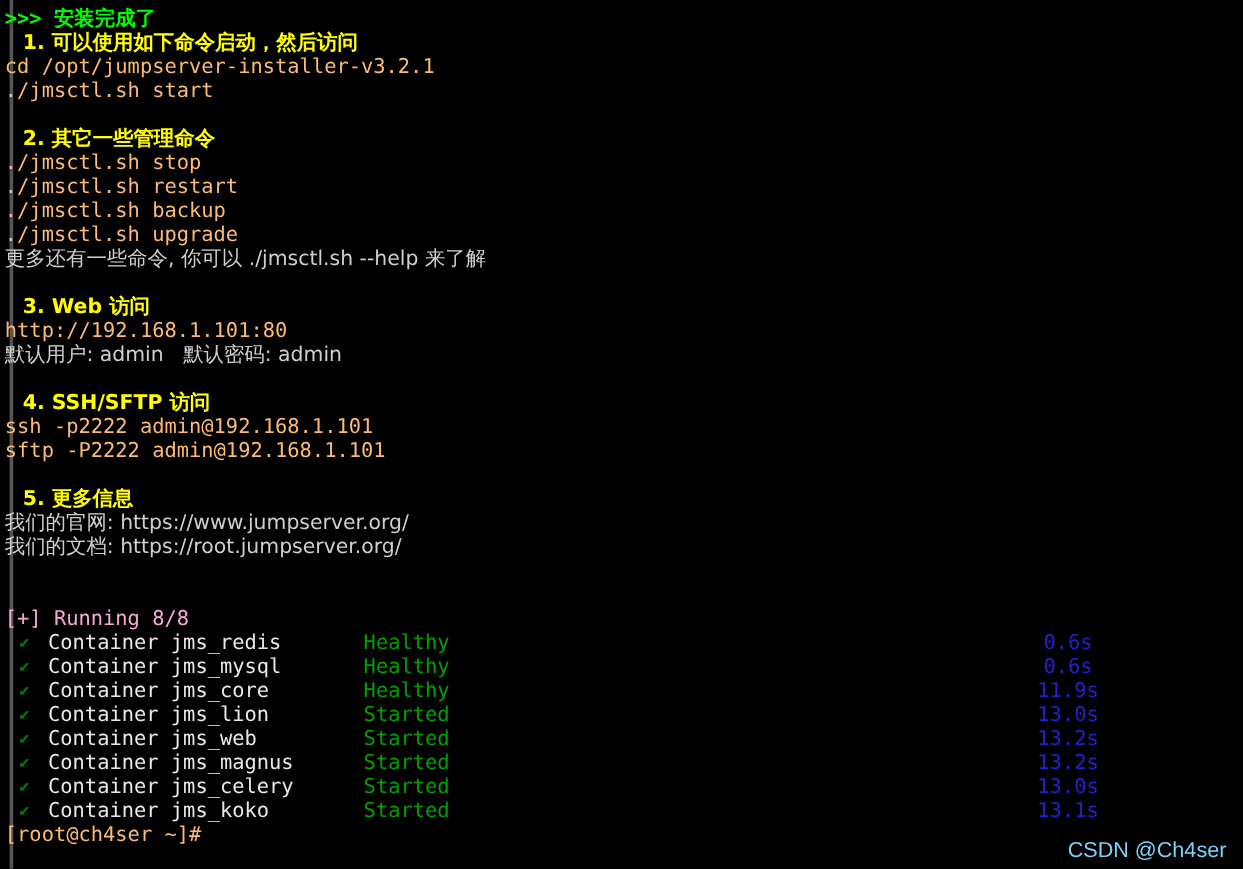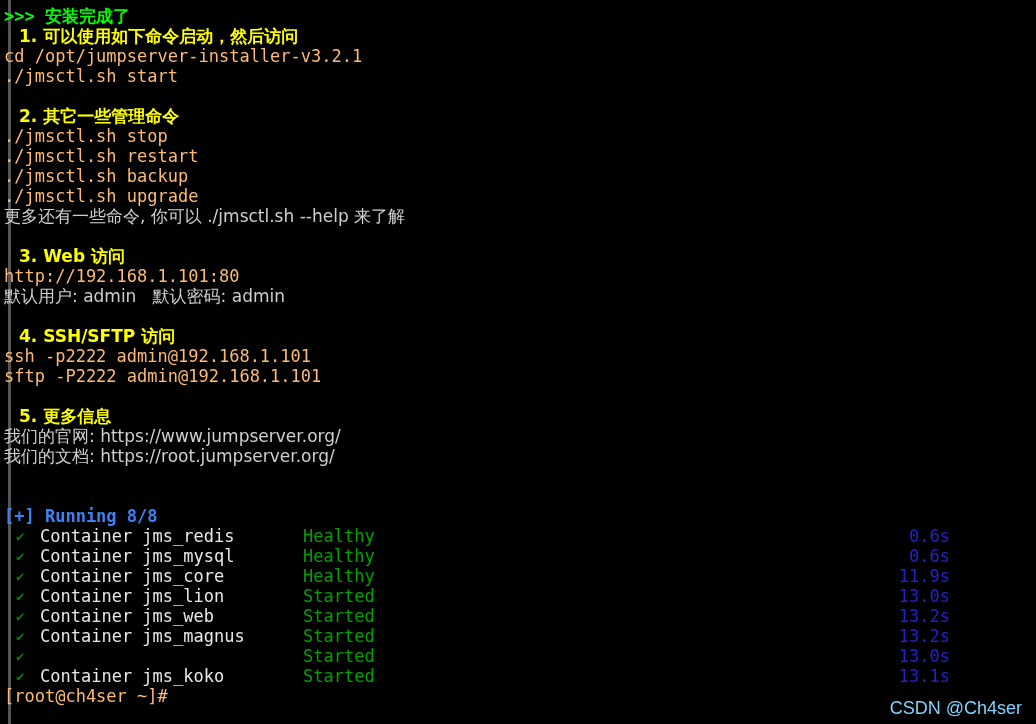--- a/index.html
+++ b/index.html
@@ -60,21 +60,21 @@
     color: #cccccc;
     letter-spacing: 0px;
   }
   .line.blank { color: transparent; }
 
   
   .c-green-bright { color: #00ff00; }
   .c-yellow       { color: #ffff00; padding-left: 19px; }
   .c-white        { color: #fdba74; }
   .c-grey         { color: #cfcfcf; }
-  .c-blue         { color: #3b82f6; font-weight: bold; }
+  .c-blue         { color: #f9a8d4; }
 
   .bold { font-weight: bold; }
 
   
   .row {
     display: block;
     height: 20px;
     line-height: 20px;
     font-size: 17px;
     white-space: pre;
@@ -100,21 +100,21 @@
     left: 303px;
     top: 0;
     color: #00a000;
     white-space: pre;
   }
   .row .elapsed {
     position: absolute;
     left: 830px;
     top: 0;
     width: 120px;
-    text-align: right;
+    text-align: center;
     color: #2222cc;
     white-space: pre;
   }
 
   .cjk { font-family: "DejaVu Sans", "Liberation Sans", sans-serif; }
 
   .watermark {
     position: absolute;
     right: 14px;
     bottom: 5px;
@@ -204,20 +204,21 @@
       <span class="elapsed">13.2s</span>
     </div>
     <div class="row">
       <span class="check">✔</span>
       <span class="name">Container jms_magnus</span>
       <span class="status">Started</span>
       <span class="elapsed">13.2s</span>
     </div>
     <div class="row">
       <span class="check">✔</span>
+      <span class="name">Container jms_celery</span>
       <span class="status">Started</span>
       <span class="elapsed">13.0s</span>
     </div>
     <div class="row">
       <span class="check">✔</span>
       <span class="name">Container jms_koko</span>
       <span class="status">Started</span>
       <span class="elapsed">13.1s</span>
     </div>
 

